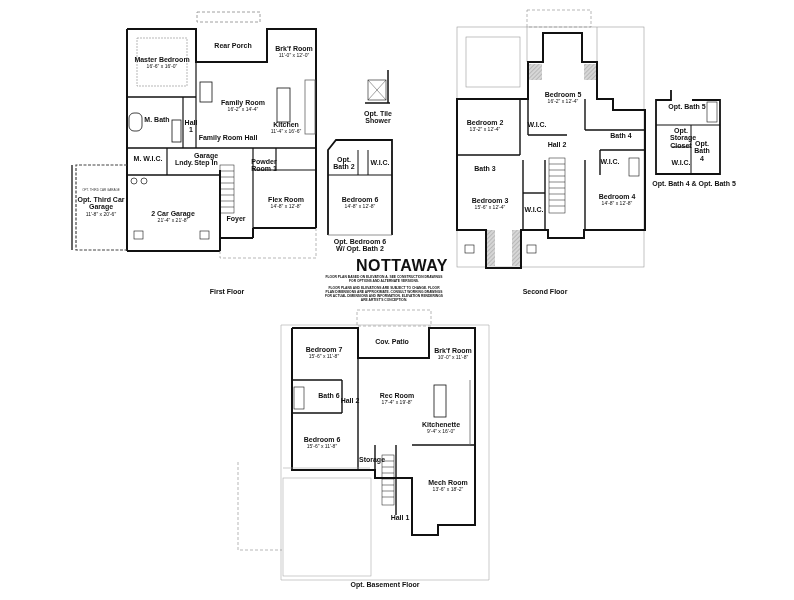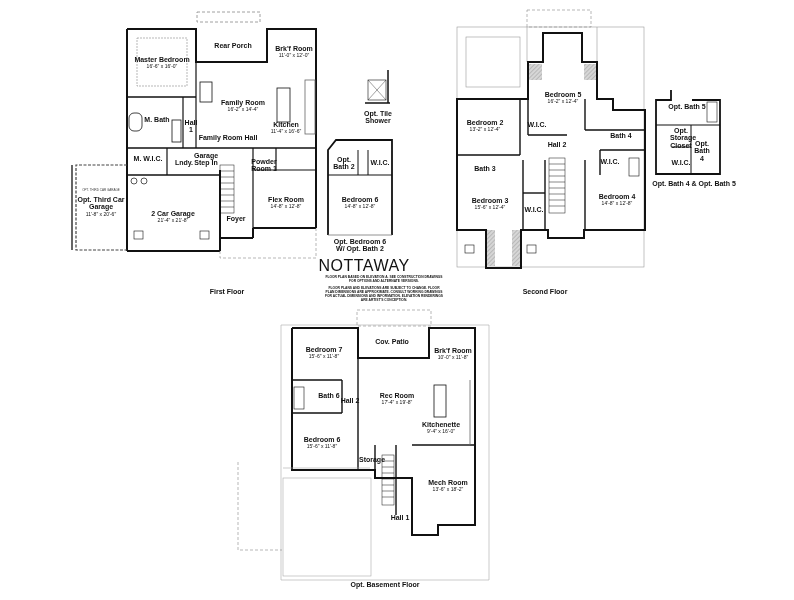--- a/index.html
+++ b/index.html
@@ -4,22 +4,22 @@
   <style>
     html, body { margin: 0; padding: 0; background: #ffffff; }
     body { width: 794px; height: 600px; position: relative; overflow: hidden;
            font-family: "Liberation Sans", sans-serif; color: #111; }
     #plan { position: absolute; left: 0; top: 0; width: 794px; height: 600px; }
     .lbl { position: absolute; text-align: center; line-height: 1.05; white-space: nowrap;
            transform: translate(-50%, -50%); }
     .room-name { font-size: 7px; font-weight: bold; display: block; }
     .room-dim { font-size: 5px; display: block; margin-top: 1px; }
     .floor-title { position: absolute; font-size: 7px; font-weight: bold; transform: translate(-50%, -50%); white-space: nowrap; }
-    .brand { position: absolute; left: 364px; top: 266px; transform: translate(-50%, -50%);
-             font-size: 16px; font-weight: normal; letter-spacing: 0.5px; }
+    .brand { position: absolute; left: 402px; top: 266px; transform: translate(-50%, -50%);
+             font-size: 16px; font-weight: bold; letter-spacing: 0.5px; }
     .disclaimer { position: absolute; left: 384px; transform: translateX(-50%); width: 120px;
                   font-size: 3.3px; font-weight: bold; text-align: center; line-height: 1.25; text-transform: uppercase; }
     .tiny { font-size: 3px; position: absolute; transform: translate(-50%, -50%); color: #444; white-space: nowrap; }
   </style>
 </head>
 <body>
 
 <svg id="plan" viewBox="0 0 794 600" xmlns="http://www.w3.org/2000/svg">
   <defs>
     <pattern id="hatch" width="3" height="3" patternUnits="userSpaceOnUse" patternTransform="rotate(45)">

